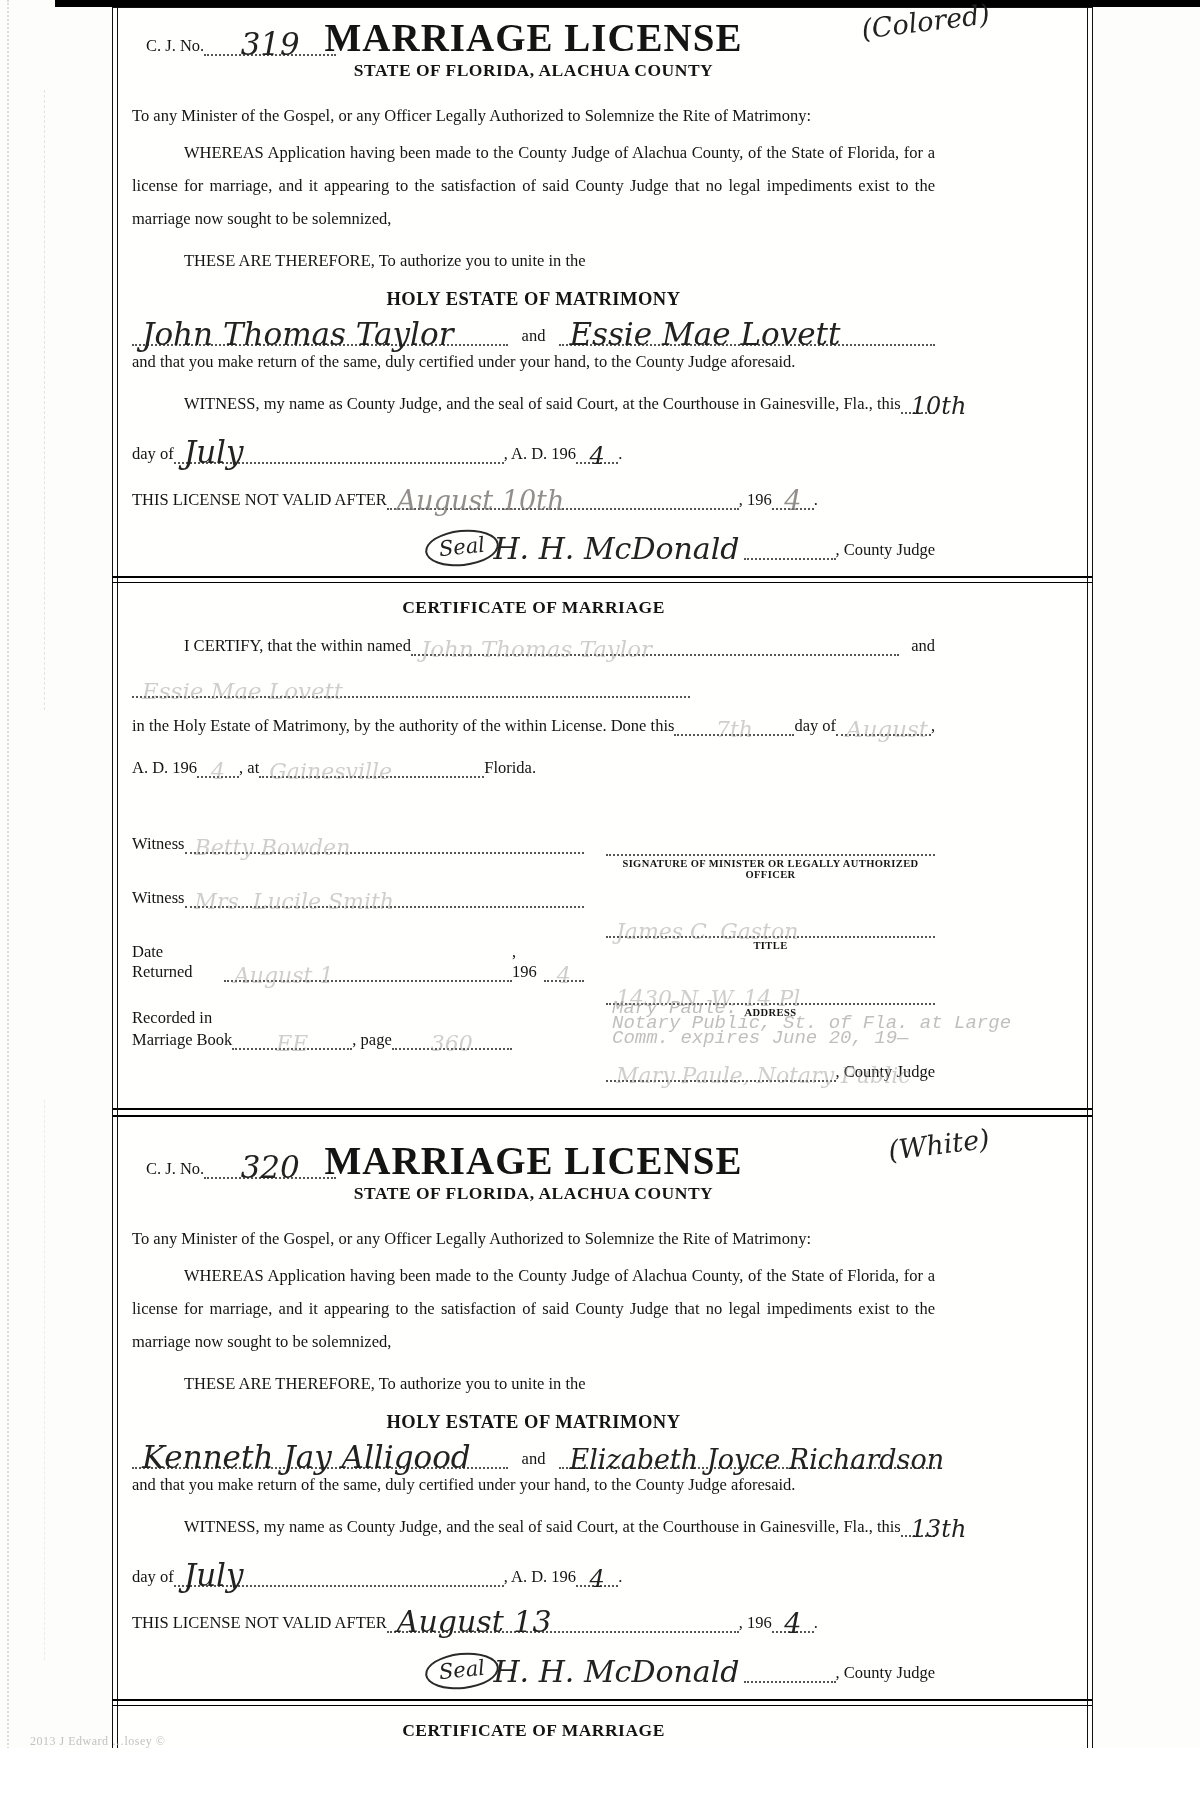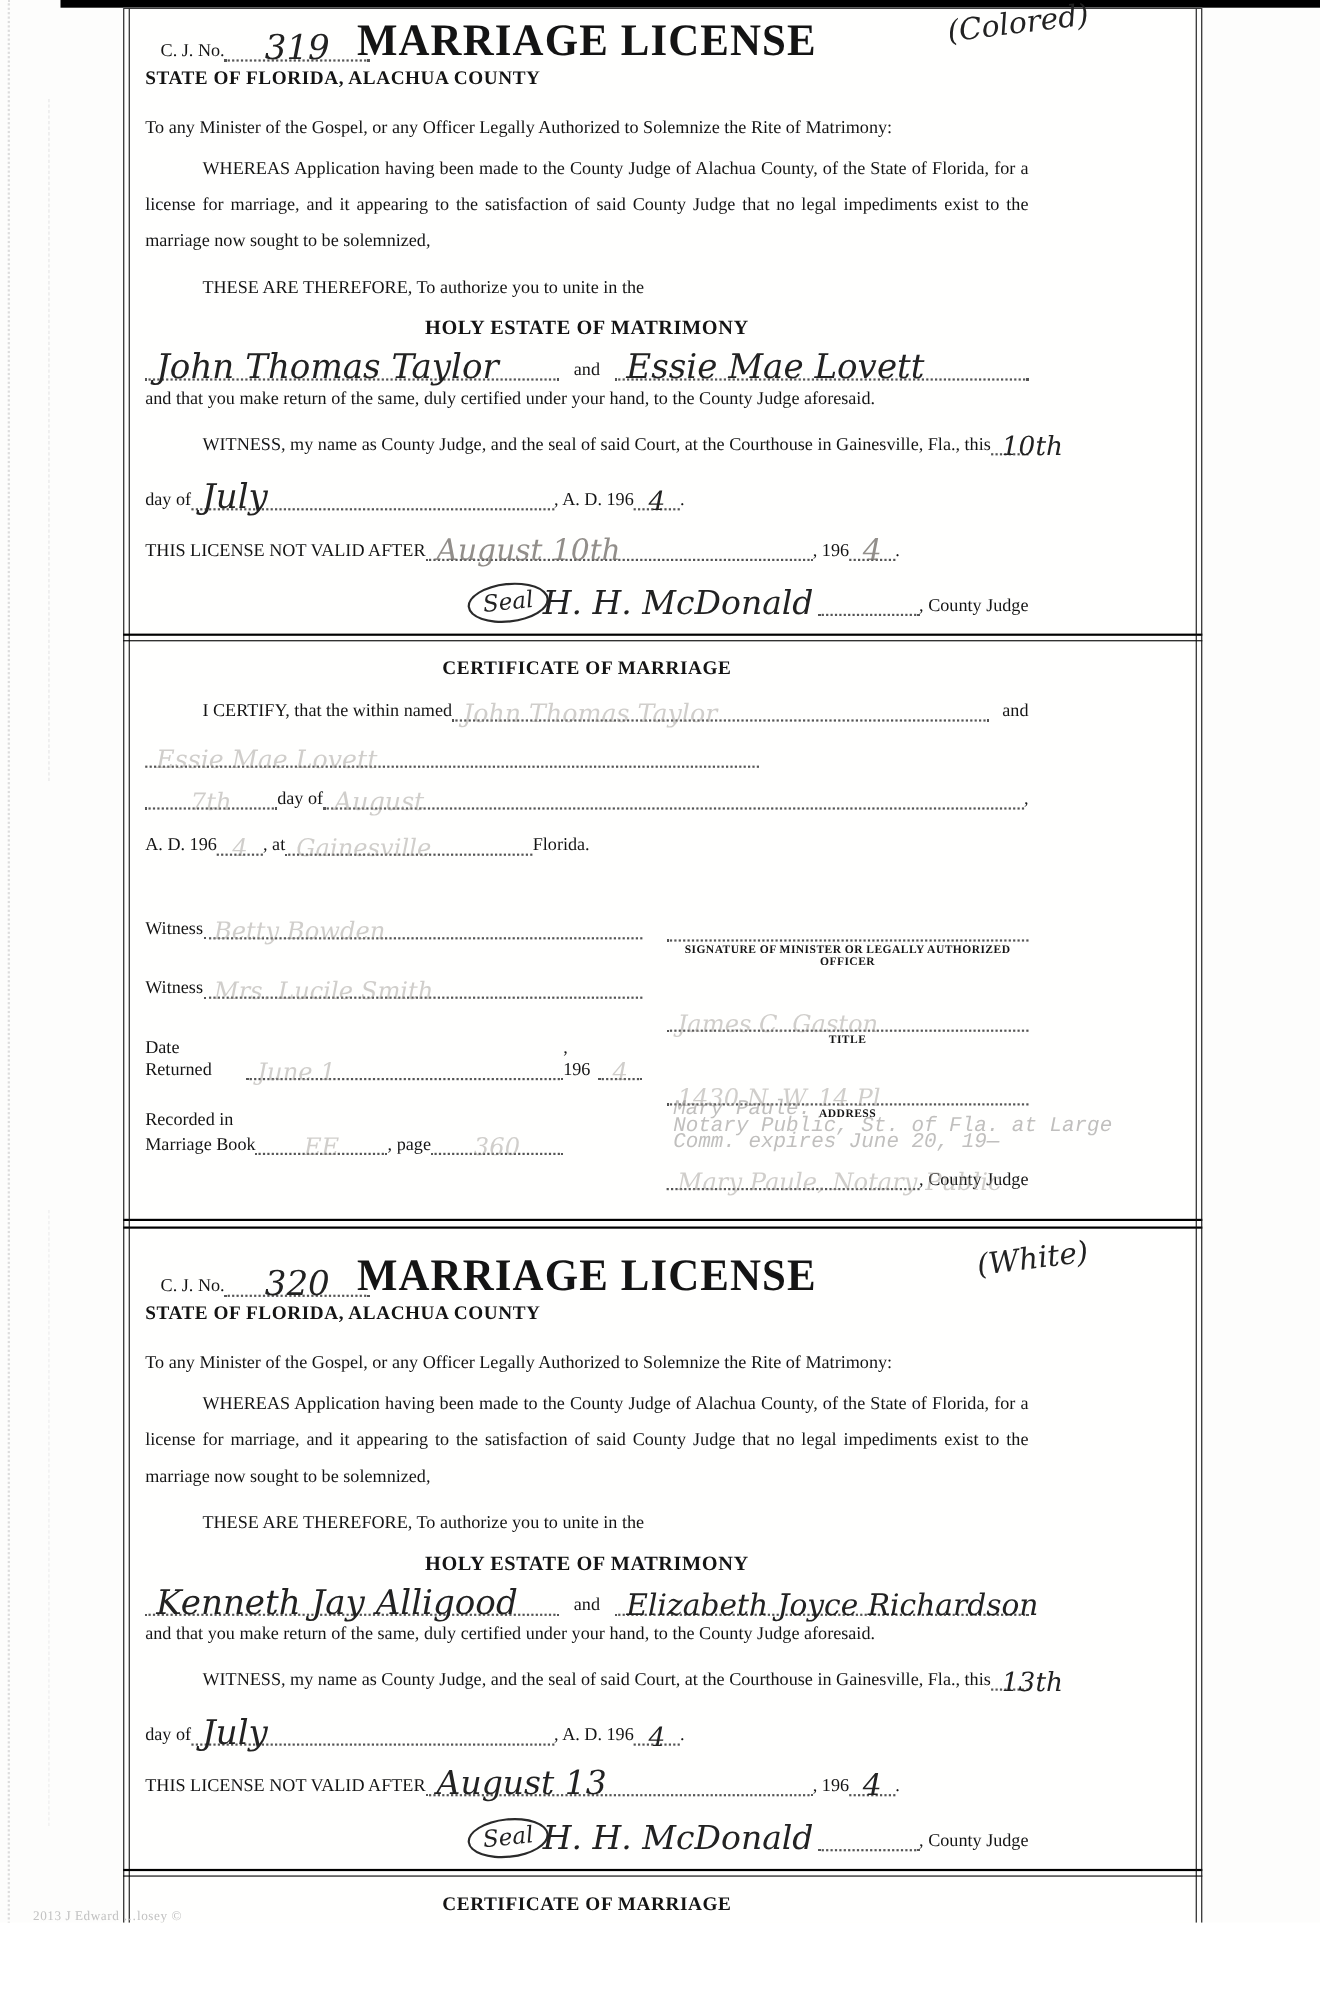--- a/index.html
+++ b/index.html
@@ -44,21 +44,21 @@
   .fill>.hw{position:absolute;left:10px;bottom:-8px;}
   .fill>.ctr{left:50%;transform:translateX(-50%);}
   .w40{width:42px;}.w90{width:92px;}.w120{width:120px;}.w130{width:132px;}
   .w220{width:225px;}.w300{width:300px;}.w330{width:330px;}.w350{width:352px;}.w560{width:558px;}
 
   
   .hdr{position:relative;height:84px;}
   .cj{position:absolute;left:14px;top:28px;display:flex;align-items:flex-end;}
   .ttl{position:absolute;left:0;right:0;top:6px;text-align:center;font-size:39px;letter-spacing:1px;
        font-weight:600;transform:scaleY(1.05);}
-  .sub{position:absolute;left:0;right:0;top:52px;font-size:17.5px;font-weight:600;letter-spacing:.5px;}
+  .sub{position:absolute;left:0;right:0;top:52px;text-align:center;font-size:17.5px;font-weight:600;letter-spacing:.5px;}
   .racebox{position:absolute;right:-55px;top:-2px;}
 
   .salutation{margin-top:14px;}
   .whereas{margin-top:10px;line-height:33px;text-align:justify;}
   .whereas .ind, .indent .ind{display:inline-block;width:52px;}
   .indent{margin-top:16px;}
   .holy{margin-top:18px;text-align:center;font-size:18.5px;font-weight:700;letter-spacing:.5px;}
   .names{margin-top:-4px;height:40px;}
   .names .and{margin:0 14px;}
   .return-clause{margin-top:6px;}
@@ -186,20 +186,21 @@
             <span class="hw cz big">John Thomas Taylor</span>
           </span>
         <span class="print and">and</span>
       </div>
       <div class="row bride-row">
         <span class="fill w560">
             <span class="hw cz big">Essie Mae Lovett</span>
           </span>
       </div>
       <div class="row authority-row">
+        <span class="print">in the Holy Estate of Matrimony, by the authority of the within License.  Done this</span>
         <span class="fill w120">
             <span class="hw cz ctr">7th</span>
           </span>
         <span class="print">day of</span>
         <span class="fill grow">
             <span class="hw cz big">August</span>
           </span>
         <span class="print">,</span>
       </div>
       <div class="row ad-row">
@@ -224,21 +225,21 @@
           </div>
           <div class="row dr-row">
             <span class="print">Witness</span>
             <span class="fill grow">
                 <span class="hw cz">Mrs. Lucile Smith</span>
               </span>
           </div>
           <div class="row dr-row">
             <span class="print">Date Returned</span>
             <span class="fill w300">
-                <span class="hw cz">June 1</span>
+                <span class="hw cz">August 1</span>
               </span>
             <span class="print">, 196</span>
             <span class="fill w40">
                 <span class="hw cz ctr">4</span>
               </span>
           </div>
           <div class="rec">
             <span class="reclbl print">Recorded in</span>
             <div class="row">
               <span class="print">Marriage Book</span>

